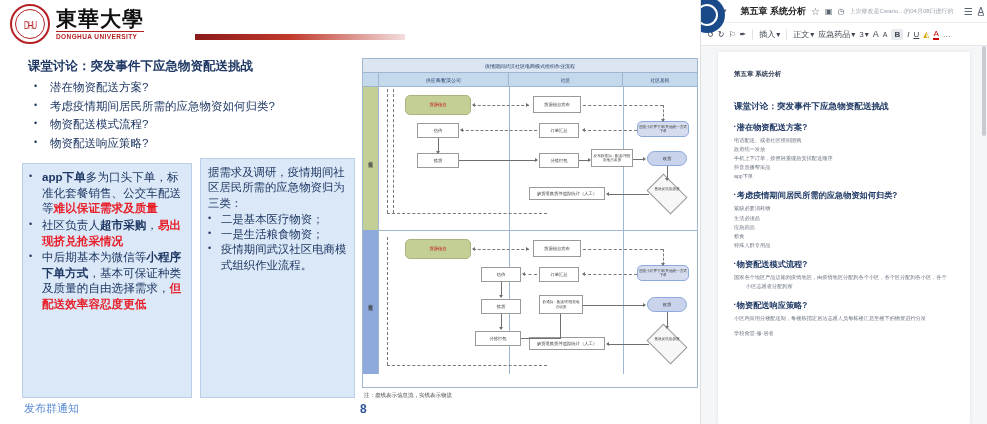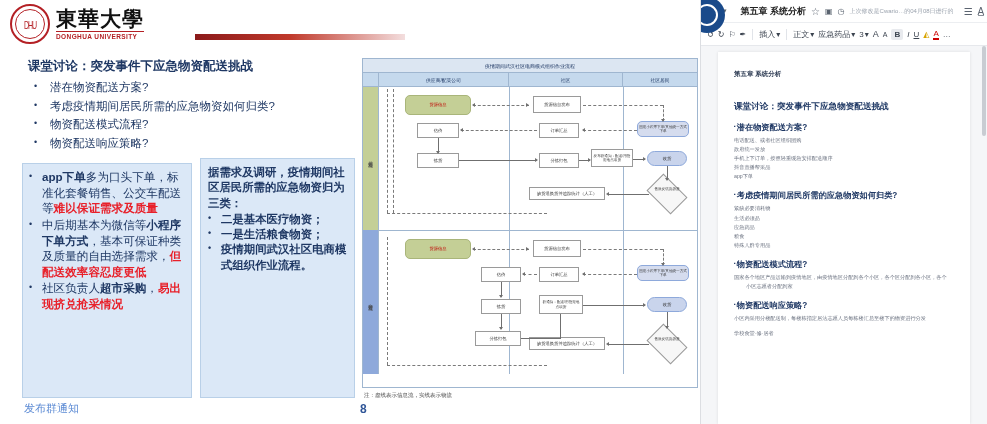--- a/index.html
+++ b/index.html
@@ -31,21 +31,21 @@
 
   .q-head{position:absolute;left:28px;top:58px;font-size:12.5px;font-weight:bold;color:#1f3864;
           white-space:nowrap;}
   .q-list{position:absolute;left:34px;top:78px;margin:0;padding:0;list-style:none;}
   .q-list li{font-size:11.5px;color:#1f3864;line-height:1.62;white-space:nowrap;}
   .q-list li:before{content:"\2022";color:#1f3864;display:inline-block;width:16px;
                     font-size:9px;vertical-align:2px;}
 
   .blue-box{position:absolute;background:#dbe8f7;border:1px solid #b9d0e8;box-sizing:border-box;}
   .box-a{left:22px;top:163px;width:170px;height:235px;}
-  .box-b{left:200px;top:158px;width:155px;height:240px;font-weight:bold;}
+  .box-b{left:200px;top:158px;width:155px;height:240px;}
   .box-a ul,.box-b ul{margin:0;padding:0;list-style:none;}
   .box-a li{font-size:11.6px;line-height:1.35;color:#1f3864;margin-bottom:1px;
             padding-left:13px;text-indent:-13px;}
   .box-a li:before{content:"\2022";display:inline-block;width:13px;text-indent:0;font-size:9px;
                    vertical-align:2px;}
   .box-a{padding:5px 5px 0 6px;}
   .box-b{padding:6px 6px 0 7px;}
   .box-b .lead{font-size:11.4px;color:#1f3864;line-height:1.34;margin:0 0 1px 0;}
   .box-b li{font-size:11.4px;line-height:1.34;color:#1f3864;padding-left:13px;text-indent:-13px;}
   .box-b li:before{content:"\2022";display:inline-block;width:13px;text-indent:0;font-size:9px;
@@ -154,22 +154,22 @@
     <ul class="q-list">
       <li>潜在物资配送方案?</li>
       <li>考虑疫情期间居民所需的应急物资如何归类?</li>
       <li>物资配送模式流程?</li>
       <li>物资配送响应策略?</li>
     </ul>
 
     <div class="blue-box box-a">
       <ul>
         <li><span class="bold">app下单</span><span>多为口头下单，标准化套餐销售、公交车配送等</span><span class="red">难以保证需求及质量</span></li>
+        <li><span>社区负责人</span><span class="bold">超市采购</span><span>，</span><span class="red">易出现挤兑抢采情况</span></li>
         <li><span>中后期基本为微信等</span><span class="bold">小程序下单方式</span><span>，基本可保证种类及质量的自由选择需求，</span><span class="red">但配送效率容忍度更低</span></li>
-        <li><span>社区负责人</span><span class="bold">超市采购</span><span>，</span><span class="red">易出现挤兑抢采情况</span></li>
       </ul>
     </div>
 
     <div class="blue-box box-b">
       <p class="lead">据需求及调研，疫情期间社区居民所需的应急物资归为三类：</p>
       <ul>
         <li>二是基本医疗物资；</li>
         <li>一是生活粮食物资；</li>
         <li>疫情期间武汉社区电商模式组织作业流程。</li>
       </ul>

